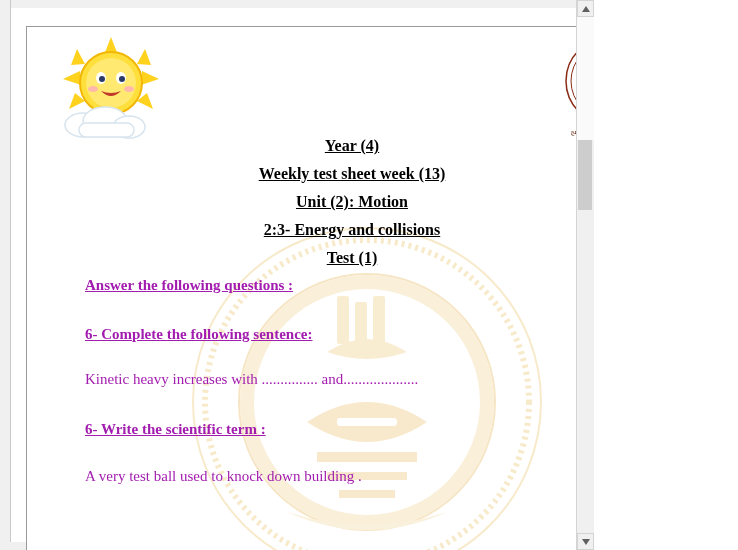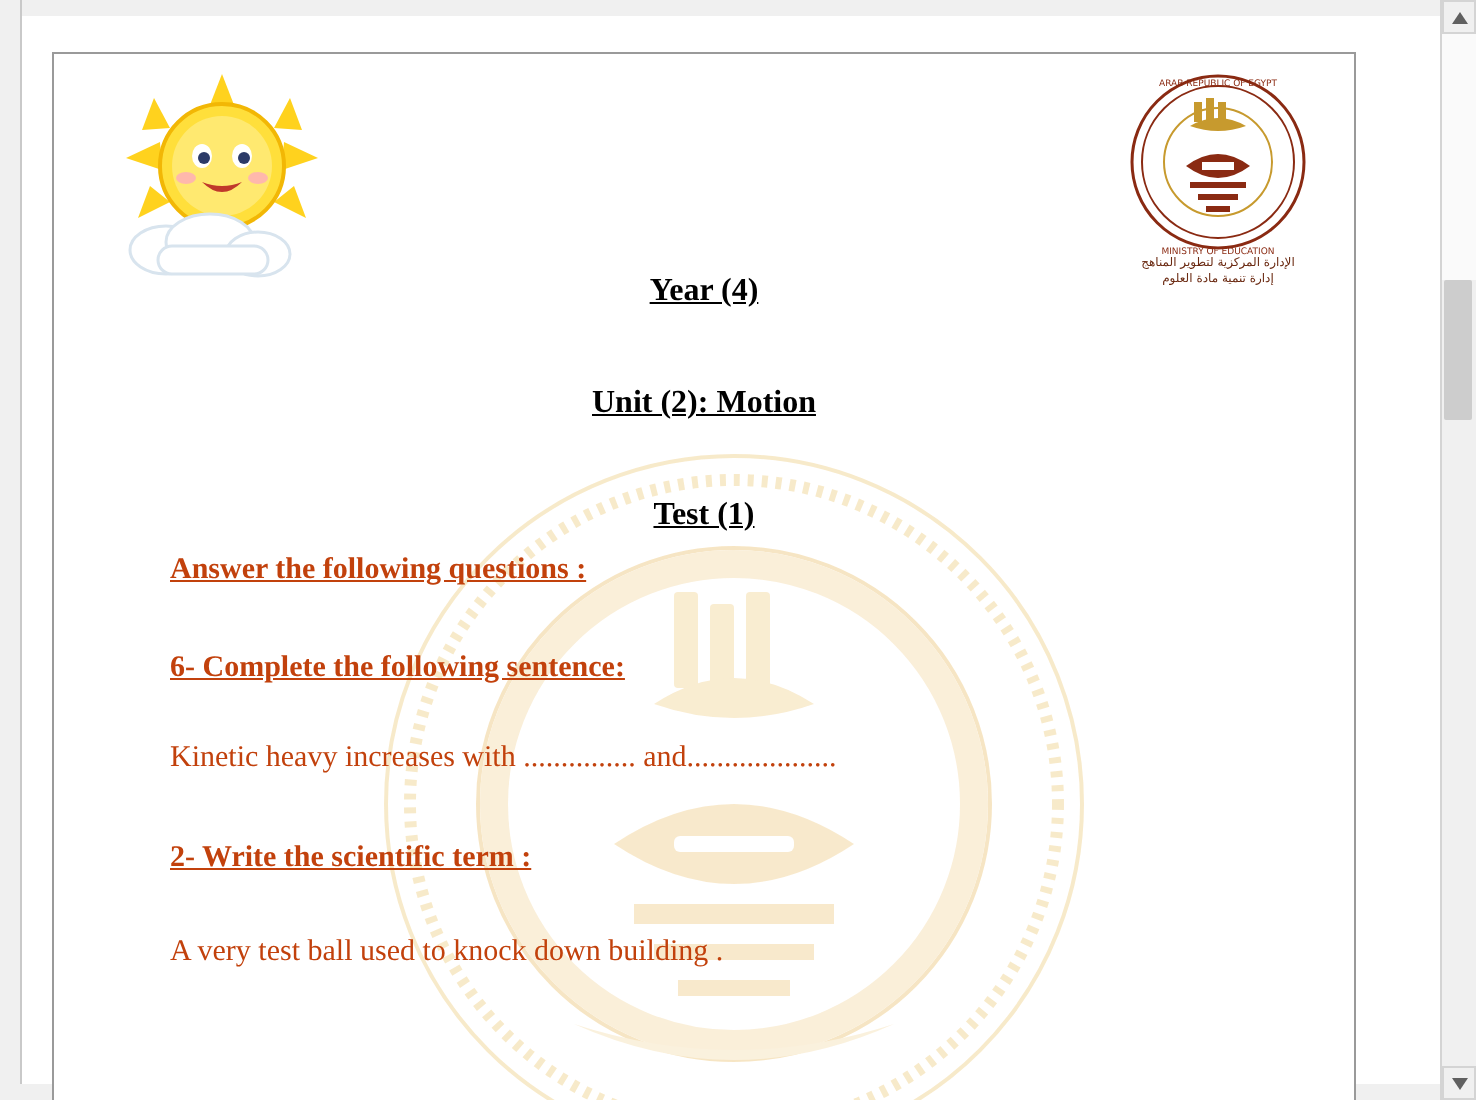--- a/index.html
+++ b/index.html
@@ -2,21 +2,21 @@
 <html><head>
 <meta charset="utf-8">
 <style>
   html, body {
     margin: 0;
     padding: 0;
     background: #ffffff;
   }
   #screen {
     position: relative;
-    width: 738px;
+    width: 594px;
     height: 550px;
     overflow: hidden;
     background: #ffffff;
     font-family: "Liberation Serif", serif;
   }
   
   .frame-left {
     position: absolute;
     left: 0; top: 0;
     width: 10px; height: 550px;
@@ -114,21 +114,21 @@
     position: absolute;
     width: 650px;
   }
   .center-line span {
     text-decoration: underline;
   }
   .q-line {
     position: absolute;
     left: 58px;
     font-size: 15px;
-    color: #c2410c;
+    color: #a21caf;
     text-align: center;
   }
   .q-head {
     font-weight: bold;
     text-decoration: underline;
   }
   .q-text {
     font-weight: normal;
   }
   
@@ -275,33 +275,39 @@
           <div>الإدارة المركزية لتطوير المناهج</div>
           <div>إدارة تنمية مادة العلوم</div>
         </div>
       </div>
 
       <div class="doc-body">
 
         <div class="center-line" style="top:110px;">
           <span>Year (4)</span>
         </div>
+        <div class="center-line" style="top:138px;">
+          <span>Weekly test sheet week (13)</span>
+        </div>
         <div class="center-line" style="top:166px;">
           <span>Unit (2): Motion</span>
         </div>
+        <div class="center-line" style="top:194px;">
+          <span>2:3- Energy and collisions</span>
+        </div>
         <div class="center-line" style="top:222px;">
           <span>Test (1)</span>
         </div>
 
         <div class="q-line q-head" style="top:250px;">Answer the following questions :</div>
 
         <div class="q-line q-head" style="top:299px;">6- Complete the following sentence:</div>
         <div class="q-line q-text" style="top:344px;">Kinetic heavy increases with ............... and....................</div>
 
-        <div class="q-line q-head" style="top:394px;">2- Write the scientific term :</div>
+        <div class="q-line q-head" style="top:394px;">6- Write the scientific term :</div>
         <div class="q-line q-text" style="top:441px;">A very test ball used to knock down building .</div>
 
 
       </div>
 
     </div>
   </div>
 
   <div class="scrollbar">
     <div class="sb-btn up">

